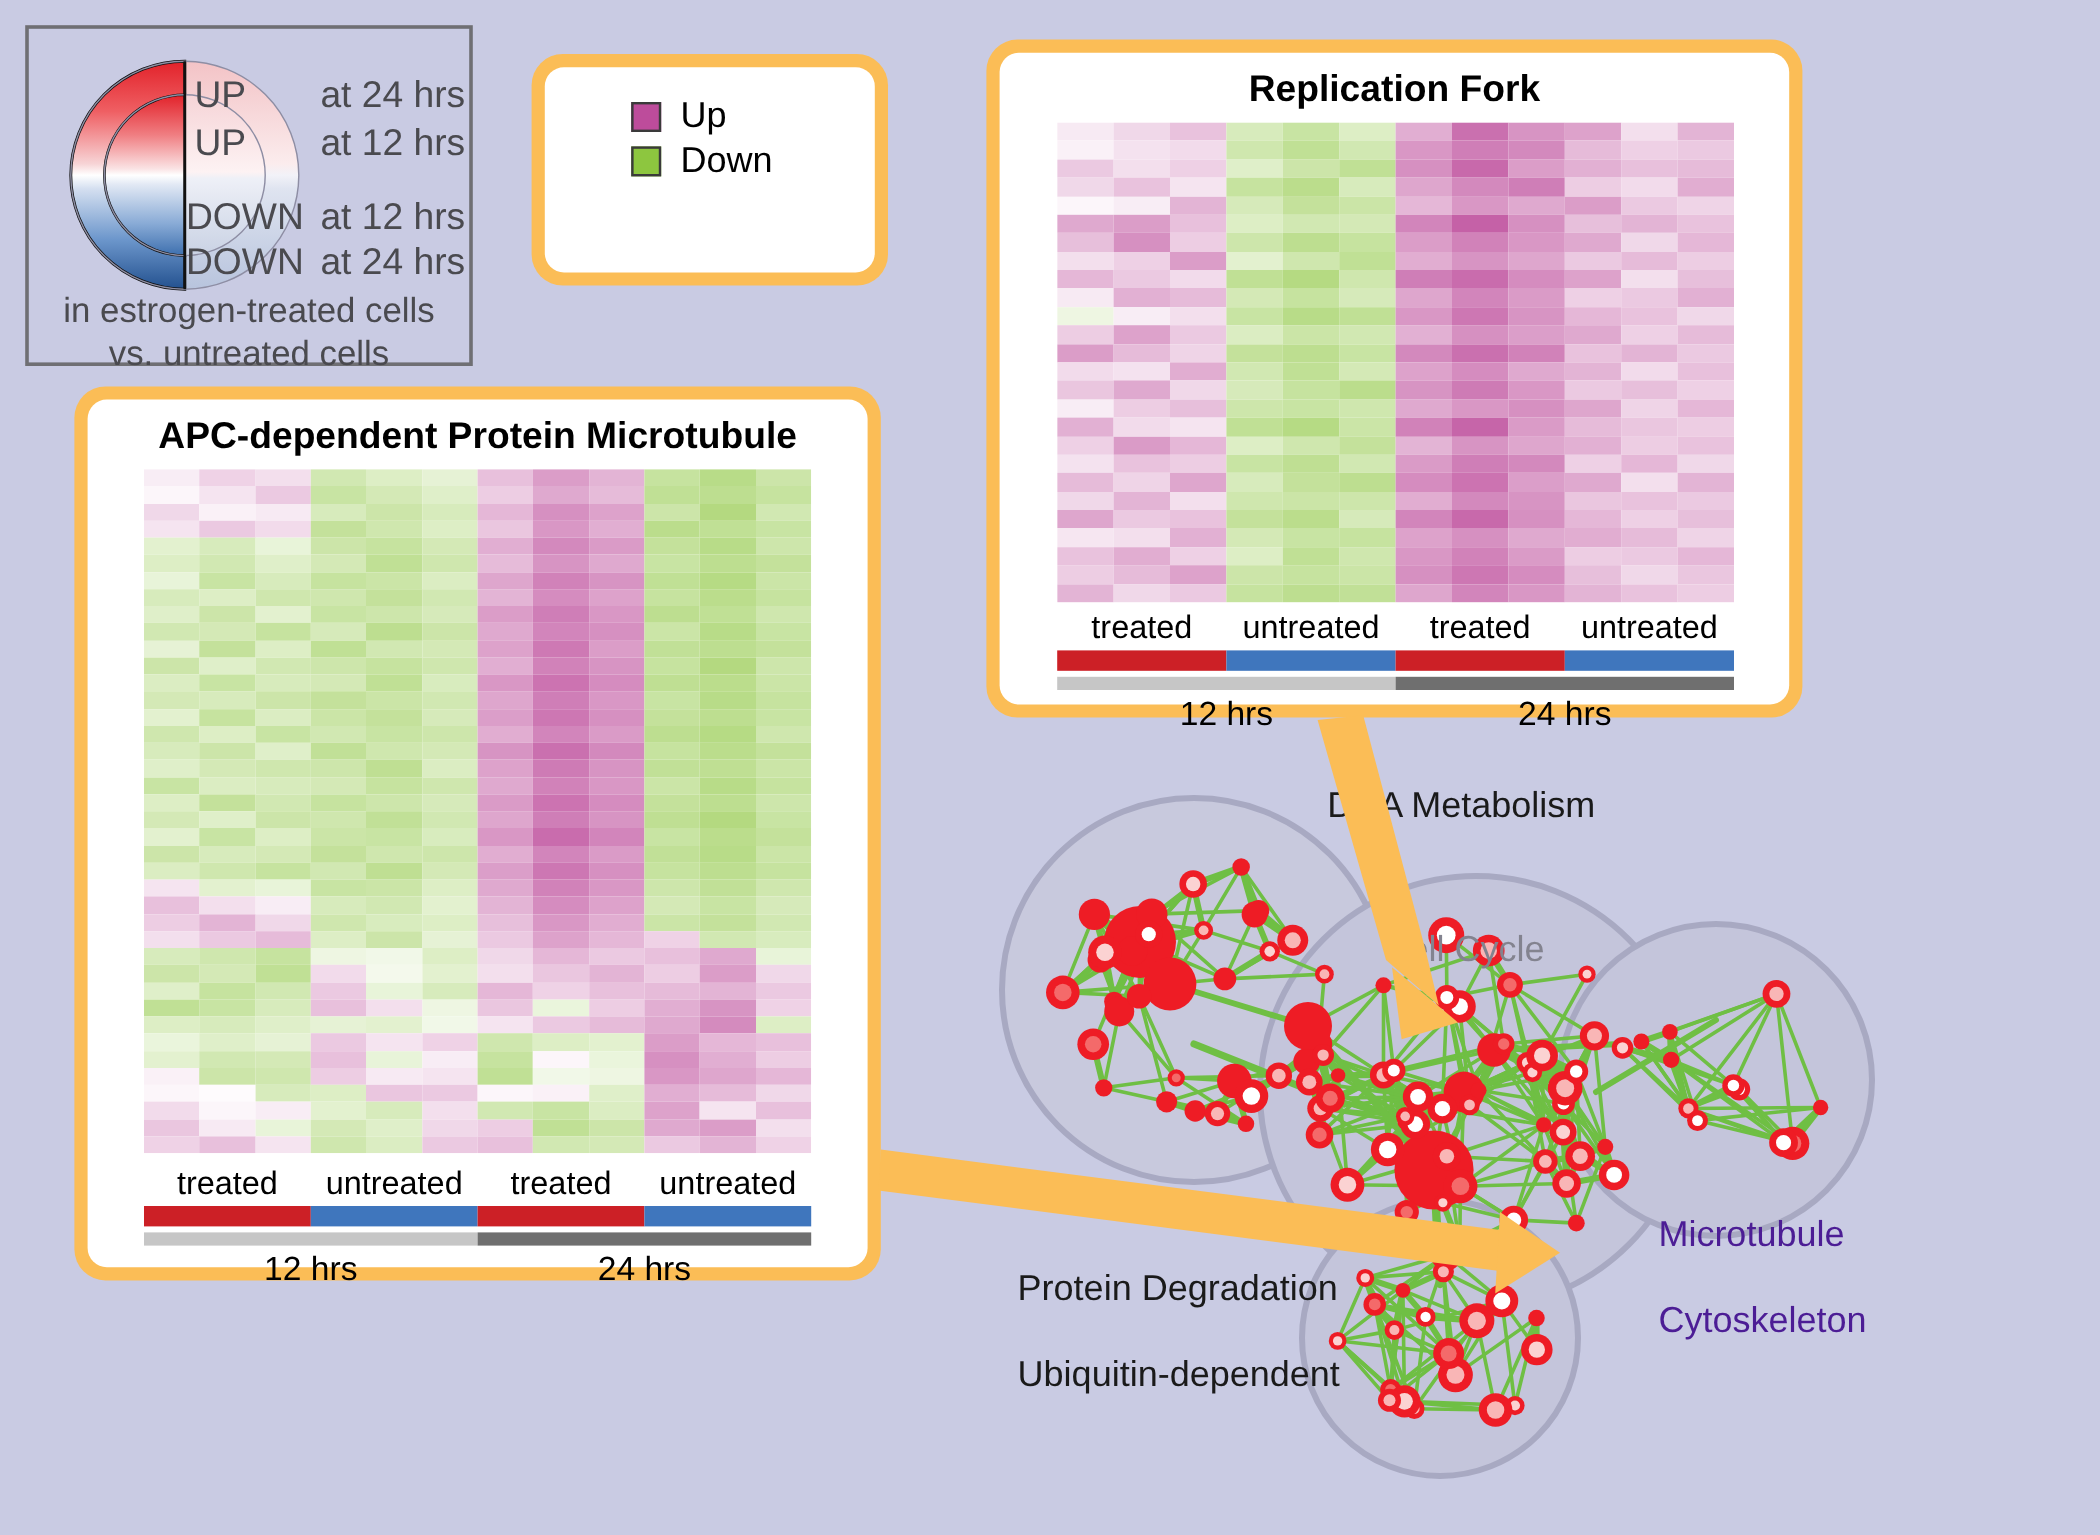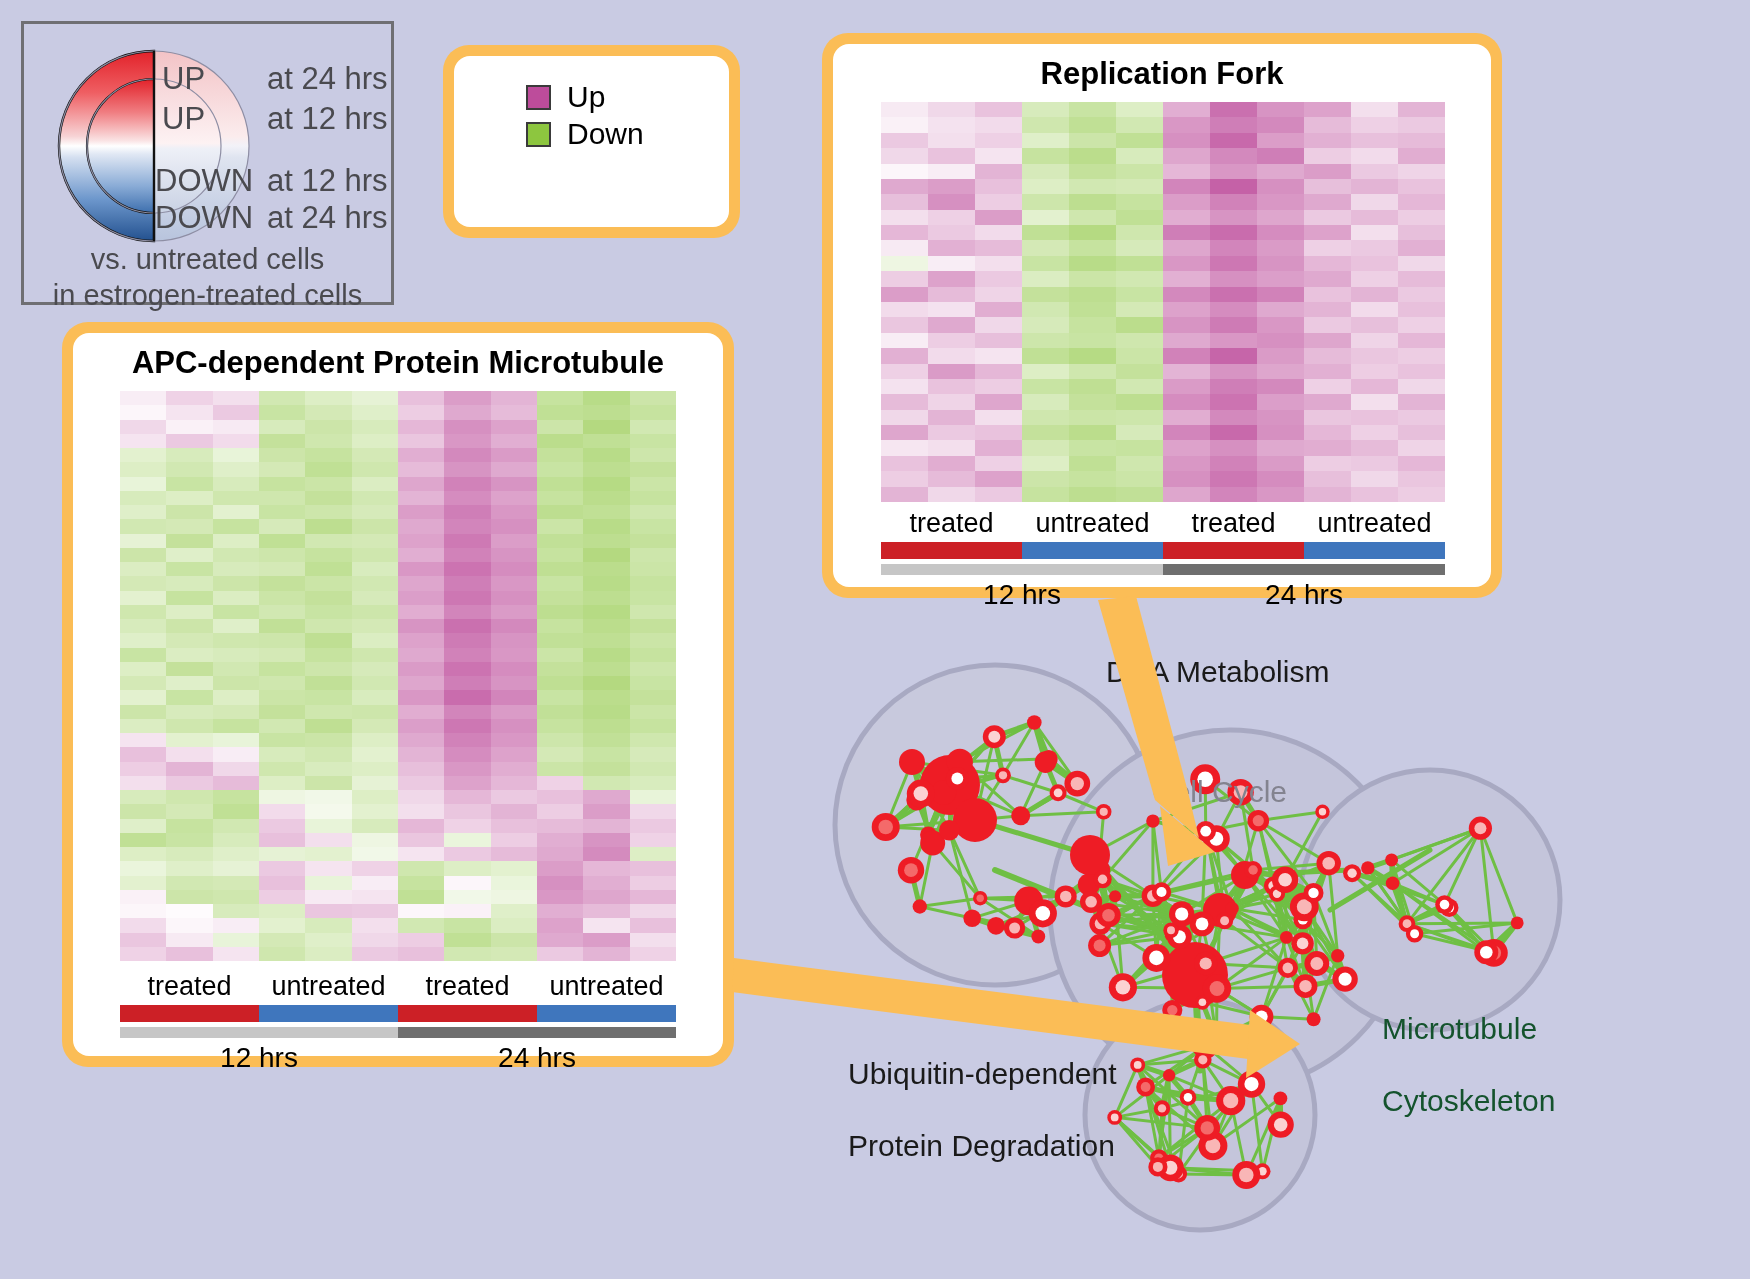--- a/index.html
+++ b/index.html
@@ -154,22 +154,22 @@
   </div>
 
   <div class="key-row" style="left:131px; top:176px;">
     <span>DOWN</span>
   </div>
   <div class="key-row" style="left:243px; top:176px;">
     <span>at 24 hrs</span>
   </div>
 
   <div class="key-foot">
+    <div>in estrogen-treated cells</div>
     <div>vs. untreated cells</div>
-    <div>in estrogen-treated cells</div>
   </div>
 </div>
 
 <div class="panel" id="legend-panel">
   <div class="panel-inner">
     <div class="legend-rows">
       <div class="legend-row">
         <span class="legend-swatch" id="sw-up" style="background: rgb(189, 76, 155);"></span>
         <span class="legend-label">Up</span>
       </div>
@@ -1916,28 +1916,28 @@
           <circle cx="398.0" cy="477.4" r="8.3" fill="#ee1c25"></circle>
           <circle cx="398.0" cy="477.4" r="4.3" fill="#ffffff"></circle>
         </g>
       </g>
   </svg>
 
   <div class="net-label" style="left:316px; top:35px; color:#1a1a1a;">DNA Metabolism</div>
 
   <div class="net-label" style="left:362px; top:155px; color:#83838f;">Cell Cycle</div>
 
-  <div class="net-label" style="left:592px; top:355px; color:#14532d; line-height:1.2;">
+  <div class="net-label" style="left:592px; top:355px; color:#4c1d95; line-height:1.2;">
     <div>Microtubule</div>
     <div>Cytoskeleton</div>
   </div>
 
   <div class="net-label" style="left:58px; top:400px; color:#1a1a1a; line-height:1.2;">
+    <div>Protein Degradation</div>
     <div>Ubiquitin-dependent</div>
-    <div>Protein Degradation</div>
   </div>
 </div>
 
 <svg id="arrows" viewBox="0 0 1750 1279">
 
   <path d="M1098 600 L1155 800 L1199 838 L1188 792 L1136 596 Z" fill="#fbbd56"></path>
   <path d="M1160 806 L1215 852 L1168 866 Z" fill="#fbbd56"></path>
 
   <path d="M734 958 L1258 1026 L1256 1060 L732 992 Z" fill="#fbbd56"></path>
   <path d="M1250 1010 L1300 1044 L1246 1078 Z" fill="#fbbd56"></path>

